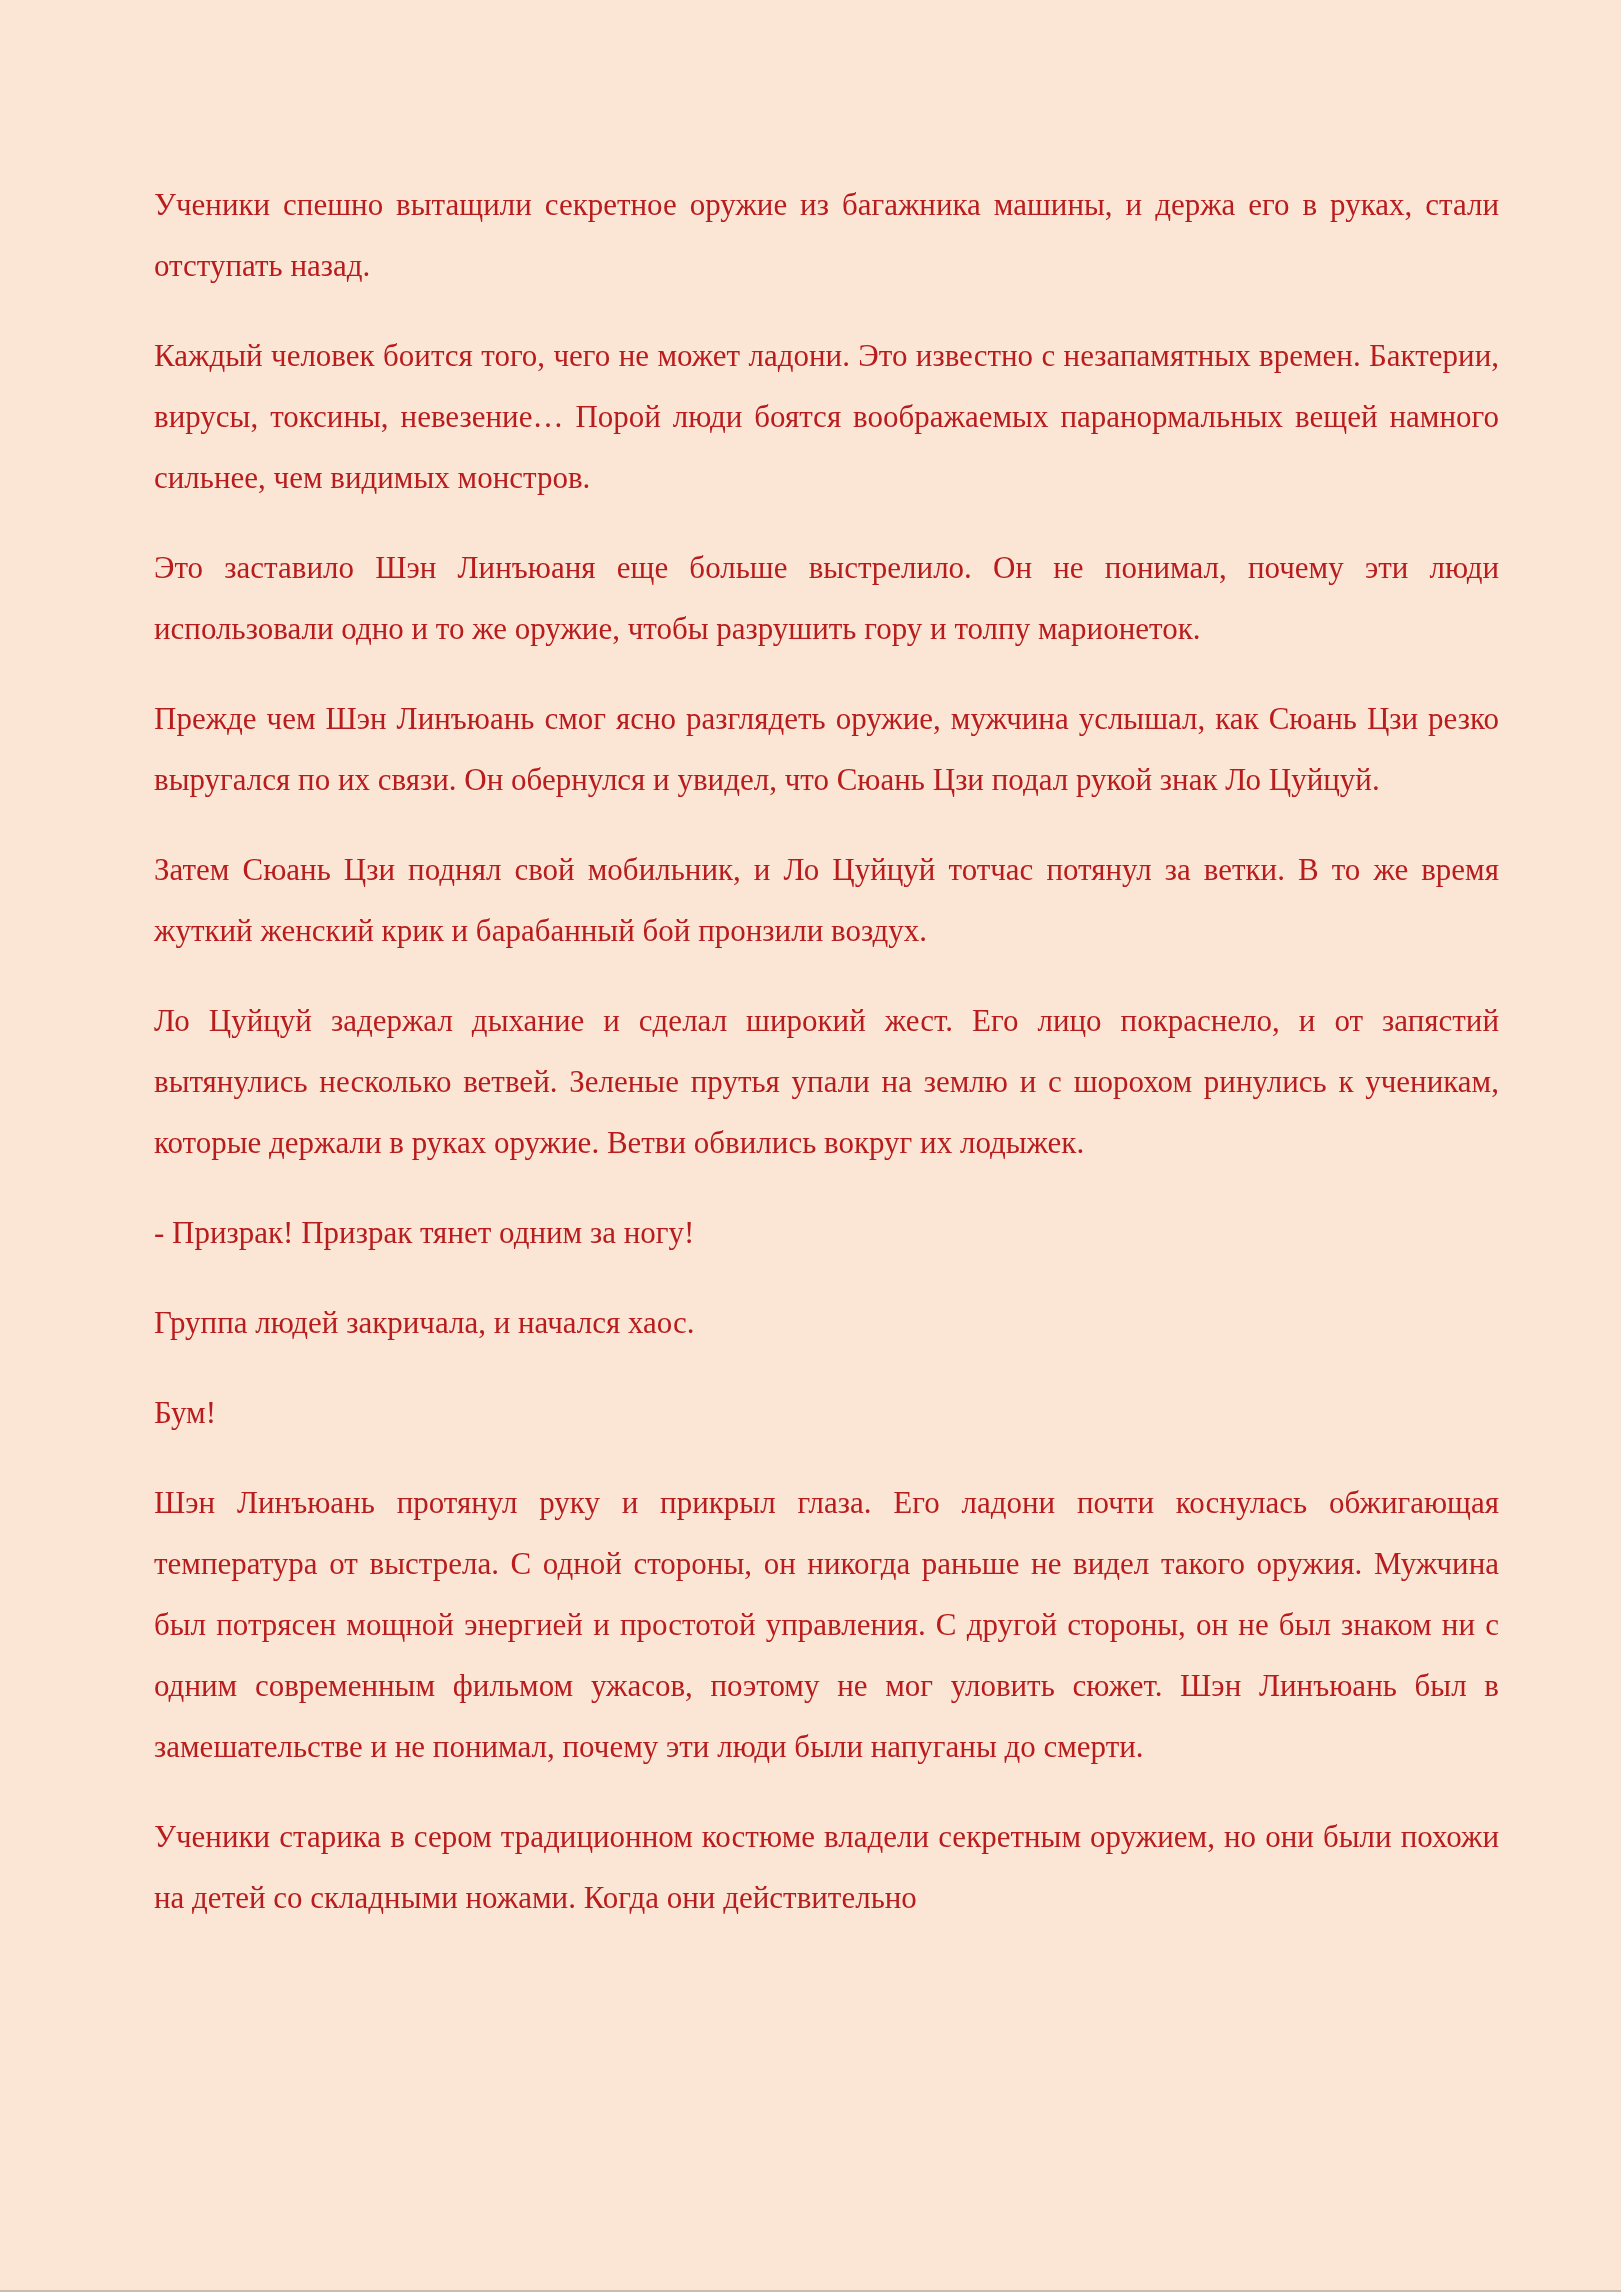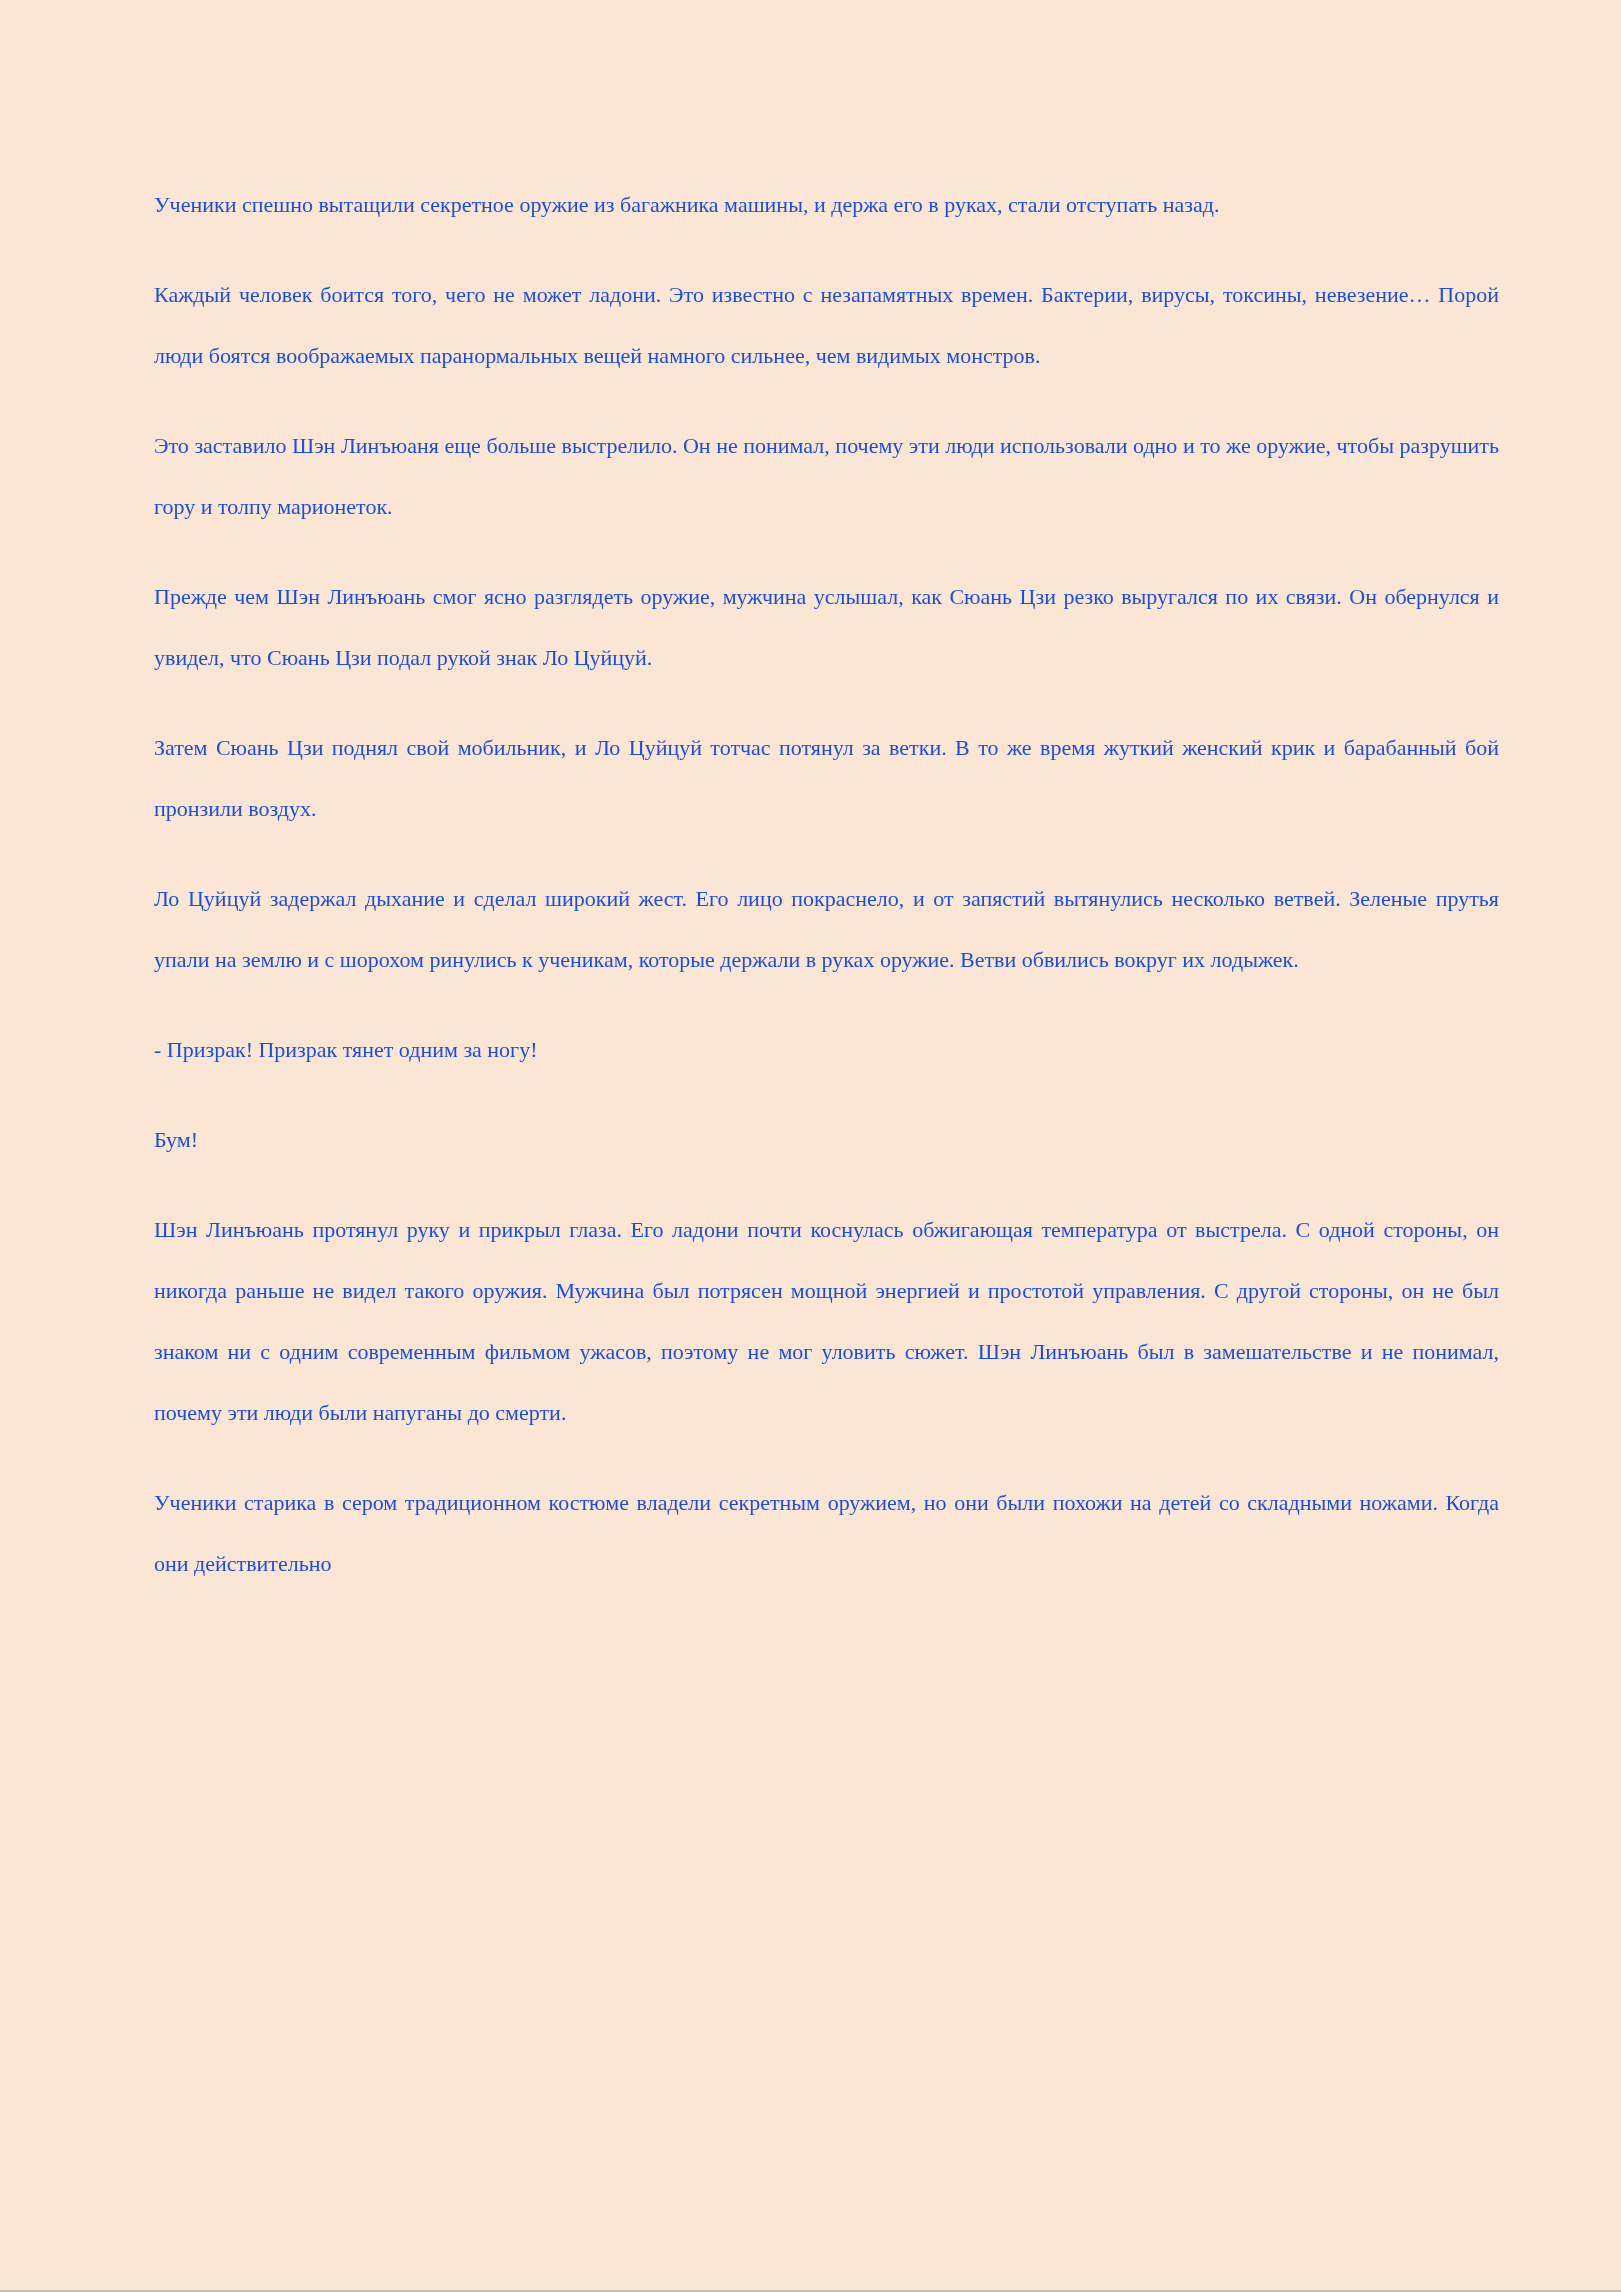--- a/index.html
+++ b/index.html
@@ -15,23 +15,23 @@
     position: relative;
   }
   .page {
     box-sizing: border-box;
     width: 1621px;
     height: 2293px;
     padding: 174px 122px 0 154px;
   }
   p.para {
     margin: 0 0 29px 0;
-    font-size: 22px;
+    font-size: 31px;
     line-height: 61px;
-    color: #1d4ed8;
+    color: #b91c1c;
     text-align: justify;
     text-rendering: optimizeLegibility;
   }
   p.para:last-child {
     margin-bottom: 0;
   }
   .bottom-edge {
     position: absolute;
     left: 0;
     bottom: 0;
@@ -44,19 +44,20 @@
 <body>
 
 <div class="page">
   <p class="para">Ученики спешно вытащили секретное оружие из багажника машины, и держа его в руках, стали отступать назад.</p>
   <p class="para">Каждый человек боится того, чего не может ладони. Это известно с незапамятных времен. Бактерии, вирусы, токсины, невезение… Порой люди боятся воображаемых паранормальных вещей намного сильнее, чем видимых монстров.</p>
   <p class="para">Это заставило Шэн Линъюаня еще больше выстрелило. Он не понимал, почему эти люди использовали одно и то же оружие, чтобы разрушить гору и толпу марионеток.</p>
   <p class="para">Прежде чем Шэн Линъюань смог ясно разглядеть оружие, мужчина услышал, как Сюань Цзи резко выругался по их связи. Он обернулся и увидел, что Сюань Цзи подал рукой знак Ло Цуйцуй.</p>
   <p class="para">Затем Сюань Цзи поднял свой мобильник, и Ло Цуйцуй тотчас потянул за ветки. В то же время жуткий женский крик и барабанный бой пронзили воздух.</p>
   <p class="para">Ло Цуйцуй задержал дыхание и сделал широкий жест. Его лицо покраснело, и от запястий вытянулись несколько ветвей. Зеленые прутья упали на землю и с шорохом ринулись к ученикам, которые держали в руках оружие. Ветви обвились вокруг их лодыжек.</p>
   <p class="para">- Призрак! Призрак тянет одним за ногу!</p>
+  <p class="para">Группа людей закричала, и начался хаос.</p>
   <p class="para">Бум!</p>
   <p class="para">Шэн Линъюань протянул руку и прикрыл глаза. Его ладони почти коснулась обжигающая температура от выстрела. С одной стороны, он никогда раньше не видел такого оружия. Мужчина был потрясен мощной энергией и простотой управления. С другой стороны, он не был знаком ни с одним современным фильмом ужасов, поэтому не мог уловить сюжет. Шэн Линъюань был в замешательстве и не понимал, почему эти люди были напуганы до смерти.</p>
   <p class="para">Ученики старика в сером традиционном костюме владели секретным оружием, но они были похожи на детей со складными ножами. Когда они действительно</p>
 </div>
 
 <div class="bottom-edge"></div>
 
 
 </body></html>

